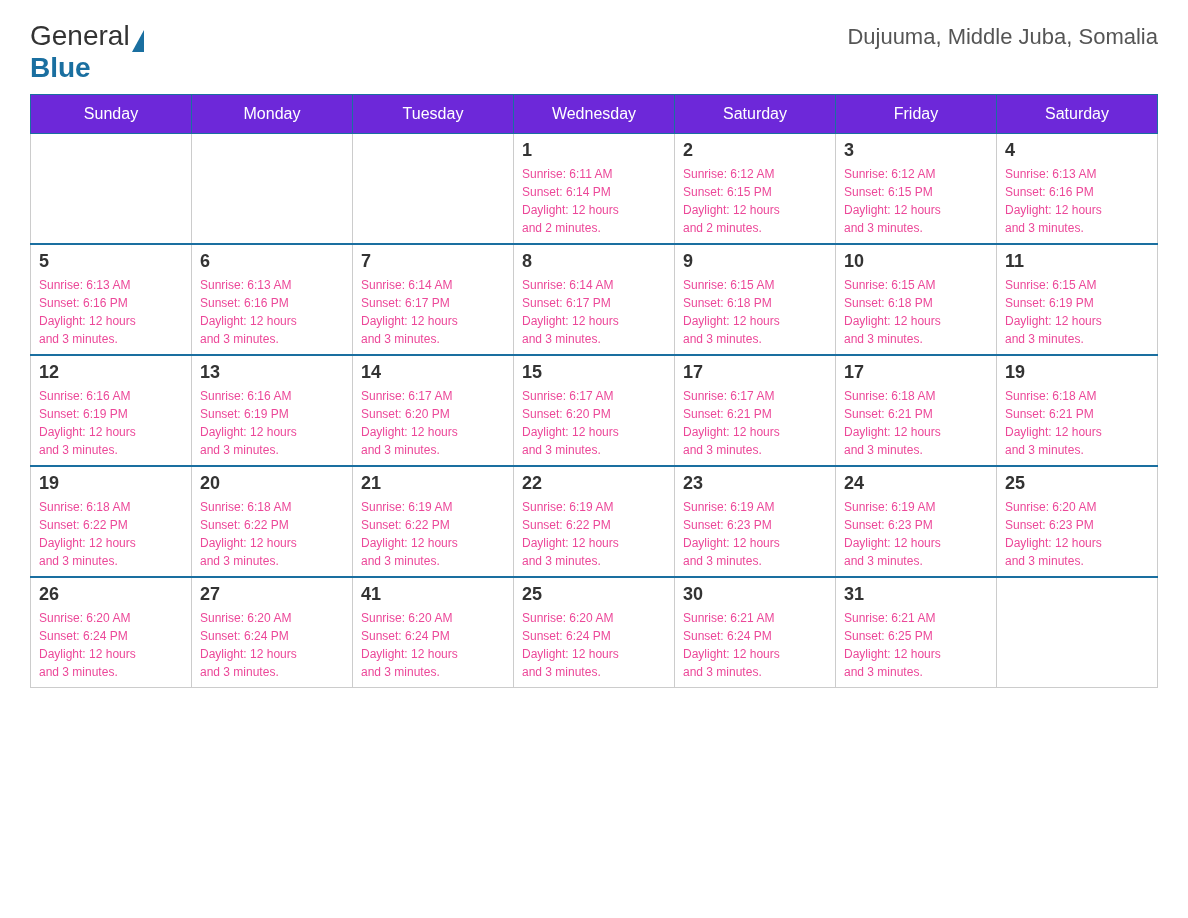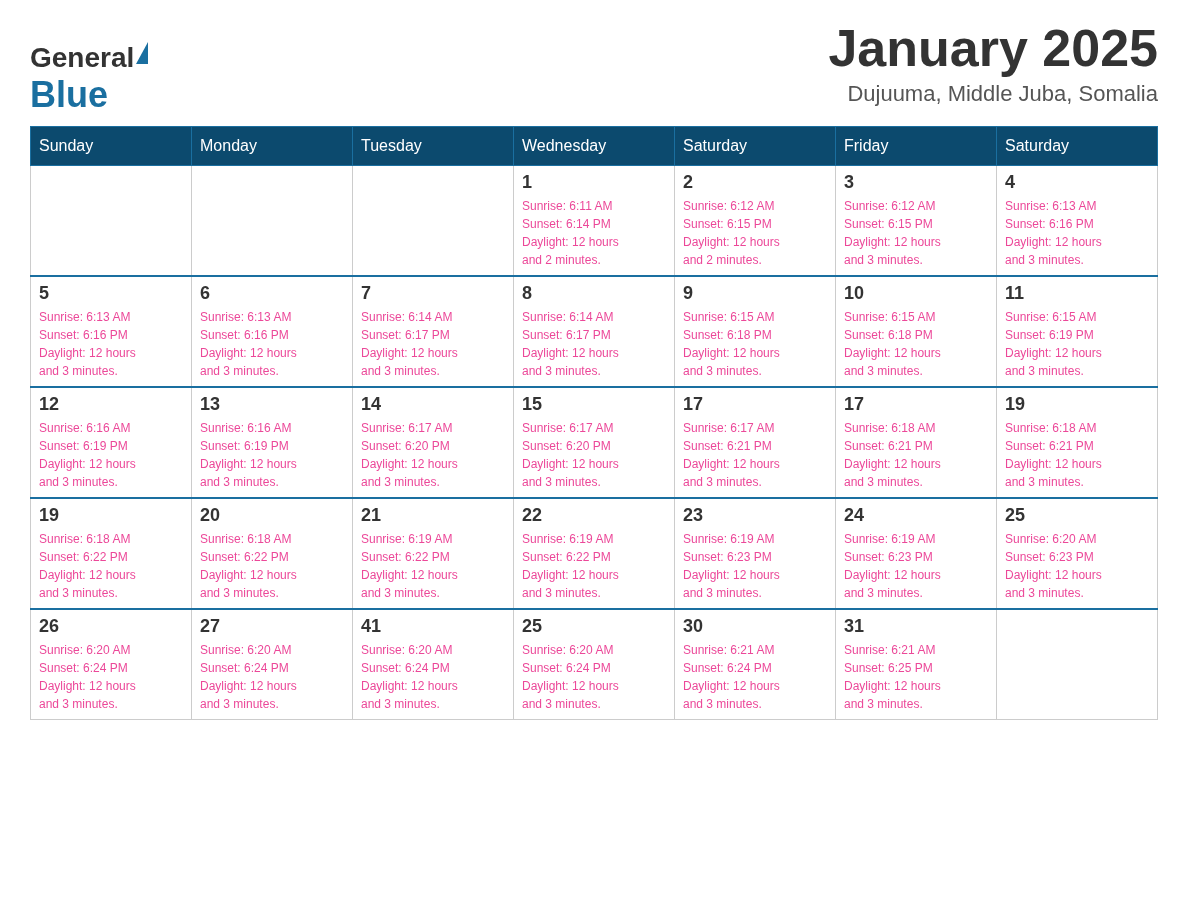--- a/index.html
+++ b/index.html
@@ -16,39 +16,38 @@
       align-items: flex-start;
       margin-bottom: 10px;
     }
     .logo {
       display: flex;
       flex-direction: column;
       align-items: flex-start;
     }
     .logo-text {
       display: flex;
-      align-items: flex-start;
+      align-items: flex-end;
       font-size: 28px;
-      font-weight: bold;
+      font-weight: normal;
       color: #333;
-      margin-top: 22px;
     }
     .logo-general { color: #333; }
     .logo-triangle {
       width: 0;
       height: 0;
       border-left: 12px solid transparent;
       border-right: 0px solid transparent;
       border-bottom: 22px solid #1a6fa0;
       display: inline-block;
       margin: 0 2px;
     }
     .logo-blue {
       color: #1a6fa0;
-      font-size: 36px;
+      font-size: 28px;
       font-weight: bold;
     }
     .title-section {
       text-align: right;
     }
     .month-title {
       font-size: 52px;
       font-weight: bold;
       color: #333;
       line-height: 1.1;
@@ -57,26 +56,26 @@
       font-size: 22px;
       color: #555;
       margin-top: 4px;
     }
     .calendar {
       width: 100%;
       border-collapse: collapse;
       margin-top: 10px;
     }
     .calendar th {
-      background-color: #0c4a6e;
+      background-color: #6d28d9;
       color: white;
       padding: 10px 8px;
       font-size: 16px;
       font-weight: normal;
-      text-align: left;
+      text-align: center;
       border: 1px solid #1a6fa0;
     }
     .calendar td {
       border: 1px solid #ccc;
       vertical-align: top;
       padding: 6px 8px;
       width: 14.28%;
       min-height: 120px;
     }
     .day-number {
@@ -103,21 +102,20 @@
 
 <div class="header">
   <div class="logo">
     <div class="logo-text">
       <span class="logo-general">General</span>
       <span class="logo-triangle"></span>
     </div>
     <span class="logo-blue">Blue</span>
   </div>
   <div class="title-section">
-    <div class="month-title">January 2025</div>
     <div class="location">Dujuuma, Middle Juba, Somalia</div>
   </div>
 </div>
 
 <table class="calendar">
   <thead>
     <tr>
       <th>Sunday</th>
       <th>Monday</th>
       <th>Tuesday</th>

